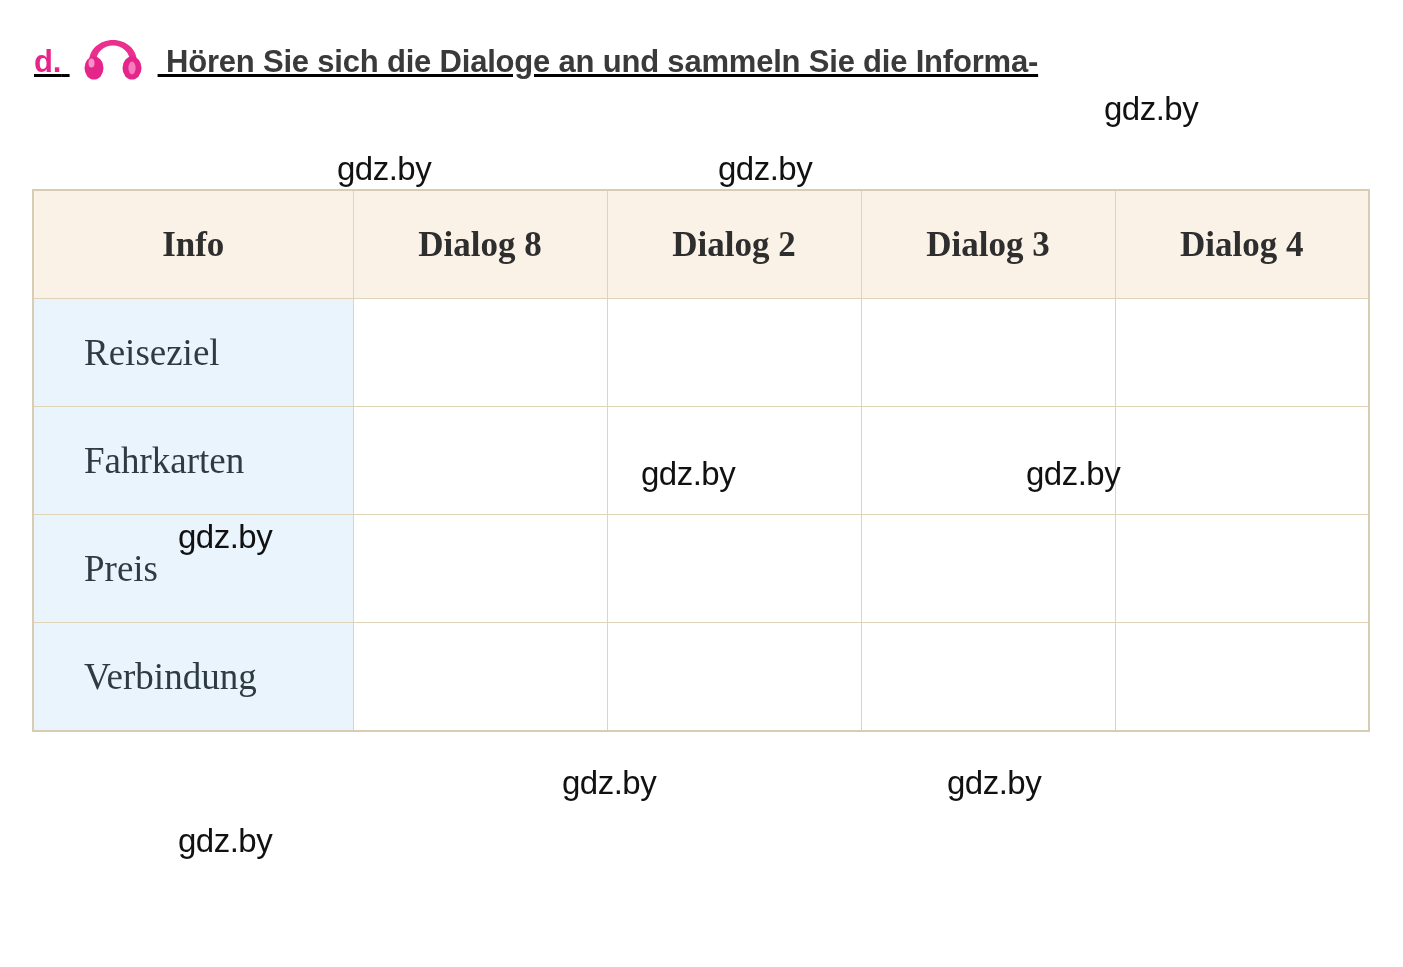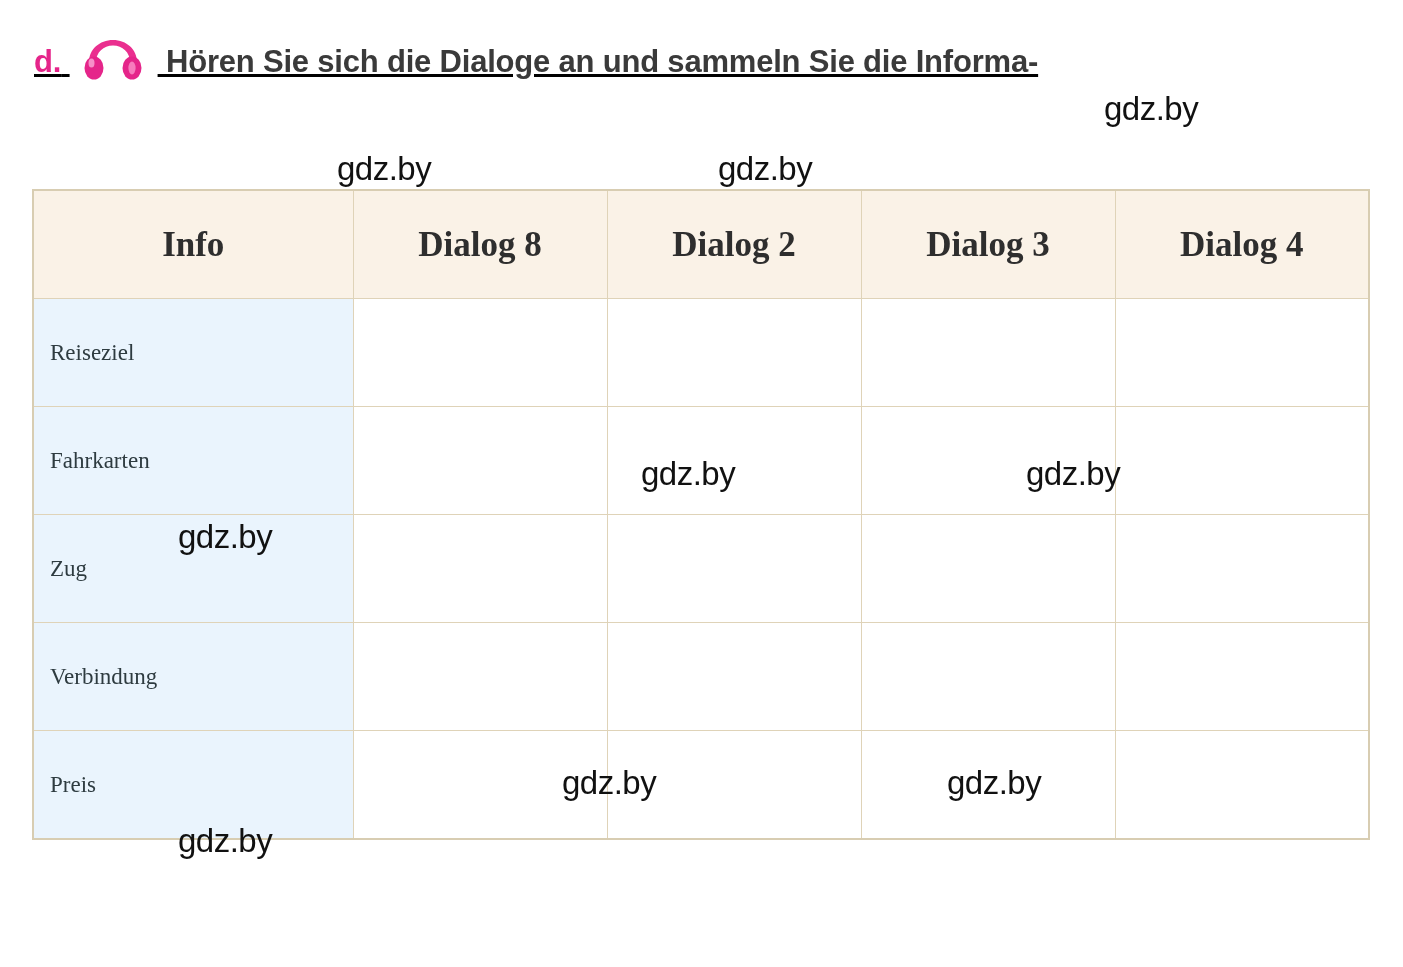--- a/index.html
+++ b/index.html
@@ -78,24 +78,24 @@
   }
 
   tbody td {
     height: 107px;
     background: #ffffff;
   }
   tbody td.rowhead {
     background: #eaf4fd;
     font-family: "Liberation Serif", serif;
     font-weight: normal;
-    font-size: 23px;
+    font-size: 37px;
     color: #2e3b40;
     text-align: left;
-    padding-left: 16px;
+    padding-left: 50px;
   }
 
   
   .wm {
     position: absolute;
     font-family: "Liberation Sans", sans-serif;
     font-size: 33px;
     color: #111111;
     white-space: nowrap;
     letter-spacing: -0.5px;
@@ -148,35 +148,28 @@
         <td></td>
       </tr>
       <tr>
         <td class="rowhead">Fahrkarten</td>
         <td></td>
         <td></td>
         <td></td>
         <td></td>
       </tr>
       <tr>
-        <td class="rowhead">Zug</td>
+        <td class="rowhead">Preis</td>
         <td></td>
         <td></td>
         <td></td>
         <td></td>
       </tr>
       <tr>
         <td class="rowhead">Verbindung</td>
-        <td></td>
-        <td></td>
-        <td></td>
-        <td></td>
-      </tr>
-      <tr>
-        <td class="rowhead">Preis</td>
         <td></td>
         <td></td>
         <td></td>
         <td></td>
       </tr>
     </tbody>
   </table>
 </div>
 
 <div id="watermark-layer">

